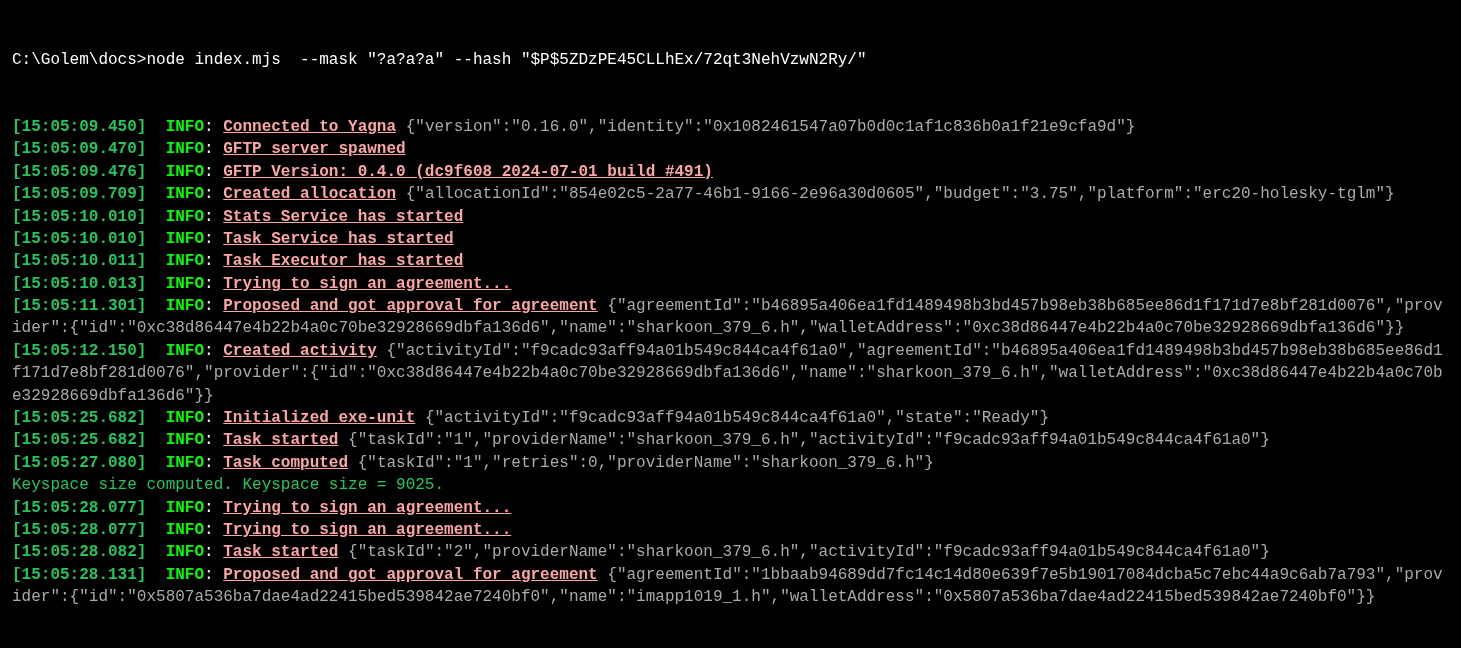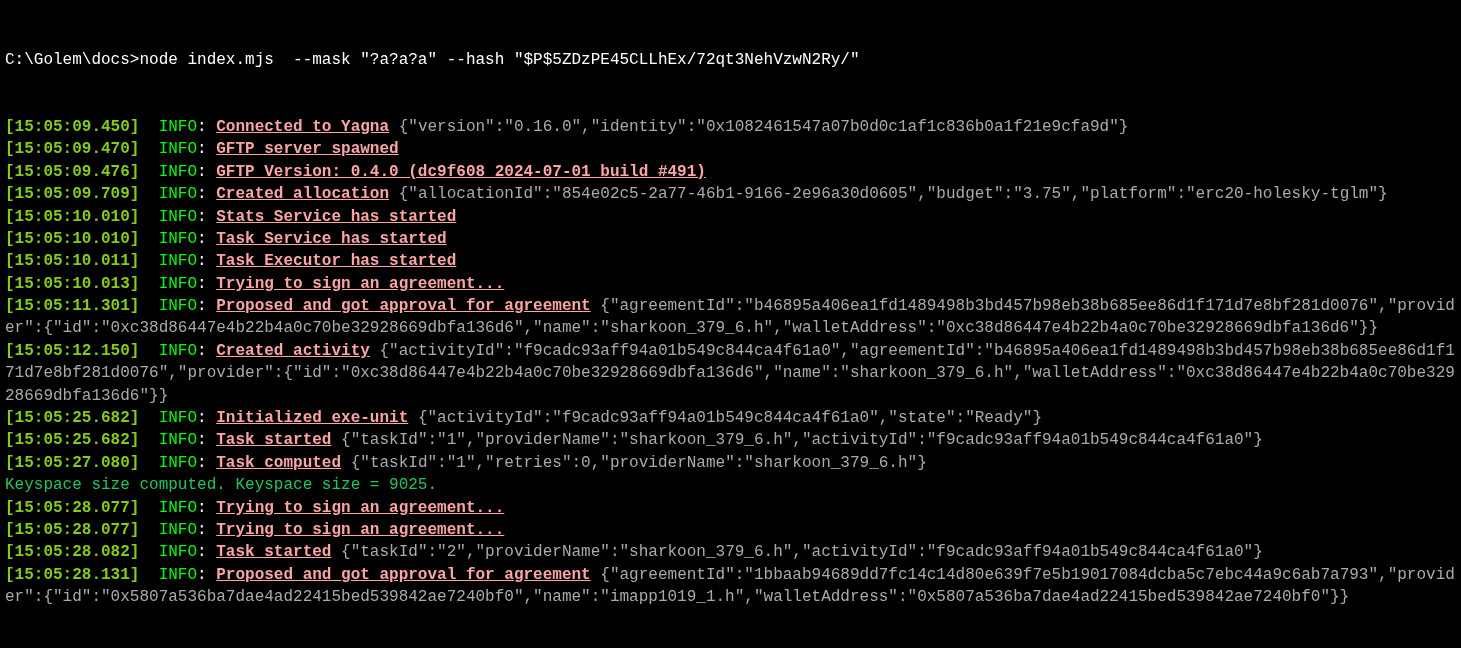--- a/index.html
+++ b/index.html
@@ -8,30 +8,30 @@
     background: #000000;
     color: #ffffff;
     font-family: "Consolas", "Courier New", monospace;
     font-size: 16px;
     line-height: 1.4;
     width: 1461px;
     height: 648px;
     overflow: hidden;
   }
   .terminal {
-    padding: 4px 5px;
+    padding: 4px 12px;
     white-space: pre-wrap;
     word-break: break-all;
   }
   .line {
     display: block;
   }
   .prompt { color: #ffffff; }
-  .ts { color: #84cc16; font-weight: bold; }
-  .level-info { color: #00ff00; font-weight: normal; }
+  .ts { color: #22c55e; font-weight: bold; }
+  .level-info { color: #00ff00; font-weight: bold; }
   .colon { color: #ffffff; }
   .msg { color: #fca5a5; font-weight: bold; text-decoration: underline; }
   .json { color: #aaaaaa; }
   .plain { color: #22c55e; }
 </style>
 </head>
 <body>
 
 <div class="terminal">
   <span class="line prompt">C:\Golem\docs&gt;node index.mjs  --mask "?a?a?a" --hash "$P$5ZDzPE45CLLhEx/72qt3NehVzwN2Ry/"</span>

